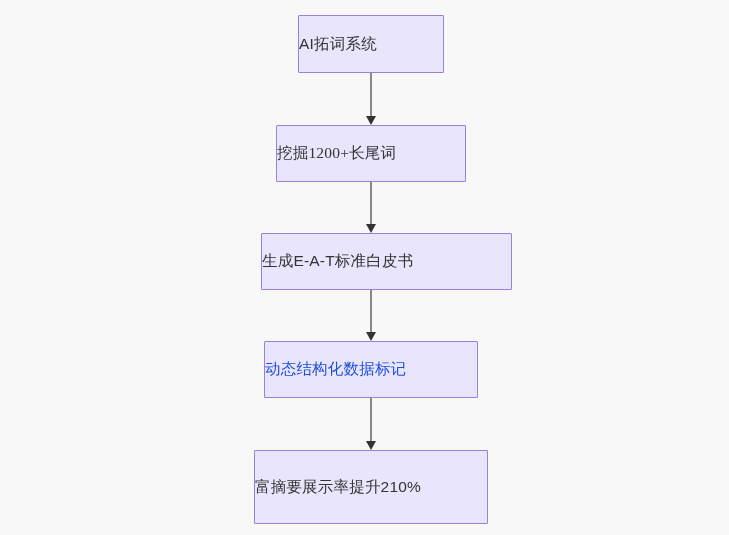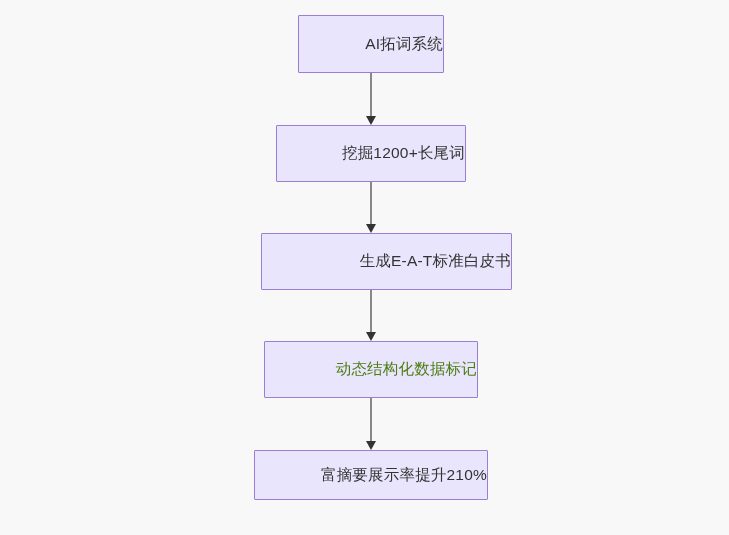--- a/index.html
+++ b/index.html
@@ -20,21 +20,21 @@
     background: #f8f8f8;
   }
   .node {
     position: absolute;
     box-sizing: border-box;
     background: #e8e5fc;
     border: 1.6px solid #9b7fd4;
     border-radius: 1px;
     display: flex;
     align-items: center;
-    justify-content: flex-end;
+    justify-content: flex-start;
     color: #333333;
     font-size: 15.5px;
     line-height: 1.2;
     letter-spacing: 0.2px;
     white-space: nowrap;
   }
   .node-label {
     display: block;
     text-align: center;
   }
@@ -72,25 +72,25 @@
     </div>
     <div class="edge" style="left: 363px; top: 398px; width: 16px; height: 52px;">
       <svg width="16" height="52" viewBox="0 0 16 52">
         <line x1="8" y1="0" x2="8" y2="44" stroke="#888888" stroke-width="2"></line>
         <polygon points="8,52 3,43 13,43" fill="#333333"></polygon>
       </svg>
     </div>
     <div class="node" style="left: 298px; top: 15px; width: 146px; height: 58px; background: rgb(232, 229, 252); border-color: rgb(155, 127, 212); color: rgb(51, 51, 51);">
       <span class="node-label">AI拓词系统</span>
     </div>
-    <div class="node" style="left: 276px; top: 125px; width: 190px; height: 57px; background: rgb(232, 229, 252); border-color: rgb(155, 127, 212); color: rgb(51, 51, 51);">
+    <div class="node" style="left: 276px; top: 125px; width: 190px; height: 57px; background: rgb(232, 229, 252); border-color: rgb(155, 127, 212); color: rgb(51, 51, 51); font-family: Liberation Serif, serif;">
       <span class="node-label">挖掘1200+长尾词</span>
     </div>
     <div class="node" style="left: 261px; top: 233px; width: 251px; height: 57px; background: rgb(232, 229, 252); border-color: rgb(155, 127, 212); color: rgb(51, 51, 51);">
       <span class="node-label">生成E-A-T标准白皮书</span>
     </div>
-    <div class="node" style="left: 264px; top: 341px; width: 214px; height: 57px; background: rgb(232, 229, 252); border-color: rgb(155, 127, 212); color: #4d7c0f;">
+    <div class="node" style="left: 264px; top: 341px; width: 214px; height: 57px; background: rgb(232, 229, 252); border-color: rgb(155, 127, 212); color: #1d4ed8;">
       <span class="node-label">动态结构化数据标记</span>
     </div>
-    <div class="node" style="left: 254px; top: 450px; width: 234px; height: 50px; background: rgb(232, 229, 252); border-color: rgb(155, 127, 212); color: rgb(51, 51, 51);">
+    <div class="node" style="left: 254px; top: 450px; width: 234px; height: 74px; background: rgb(232, 229, 252); border-color: rgb(155, 127, 212); color: rgb(51, 51, 51);">
       <span class="node-label">富摘要展示率提升210%</span>
     </div>
   </div>
 
 </body></html>

